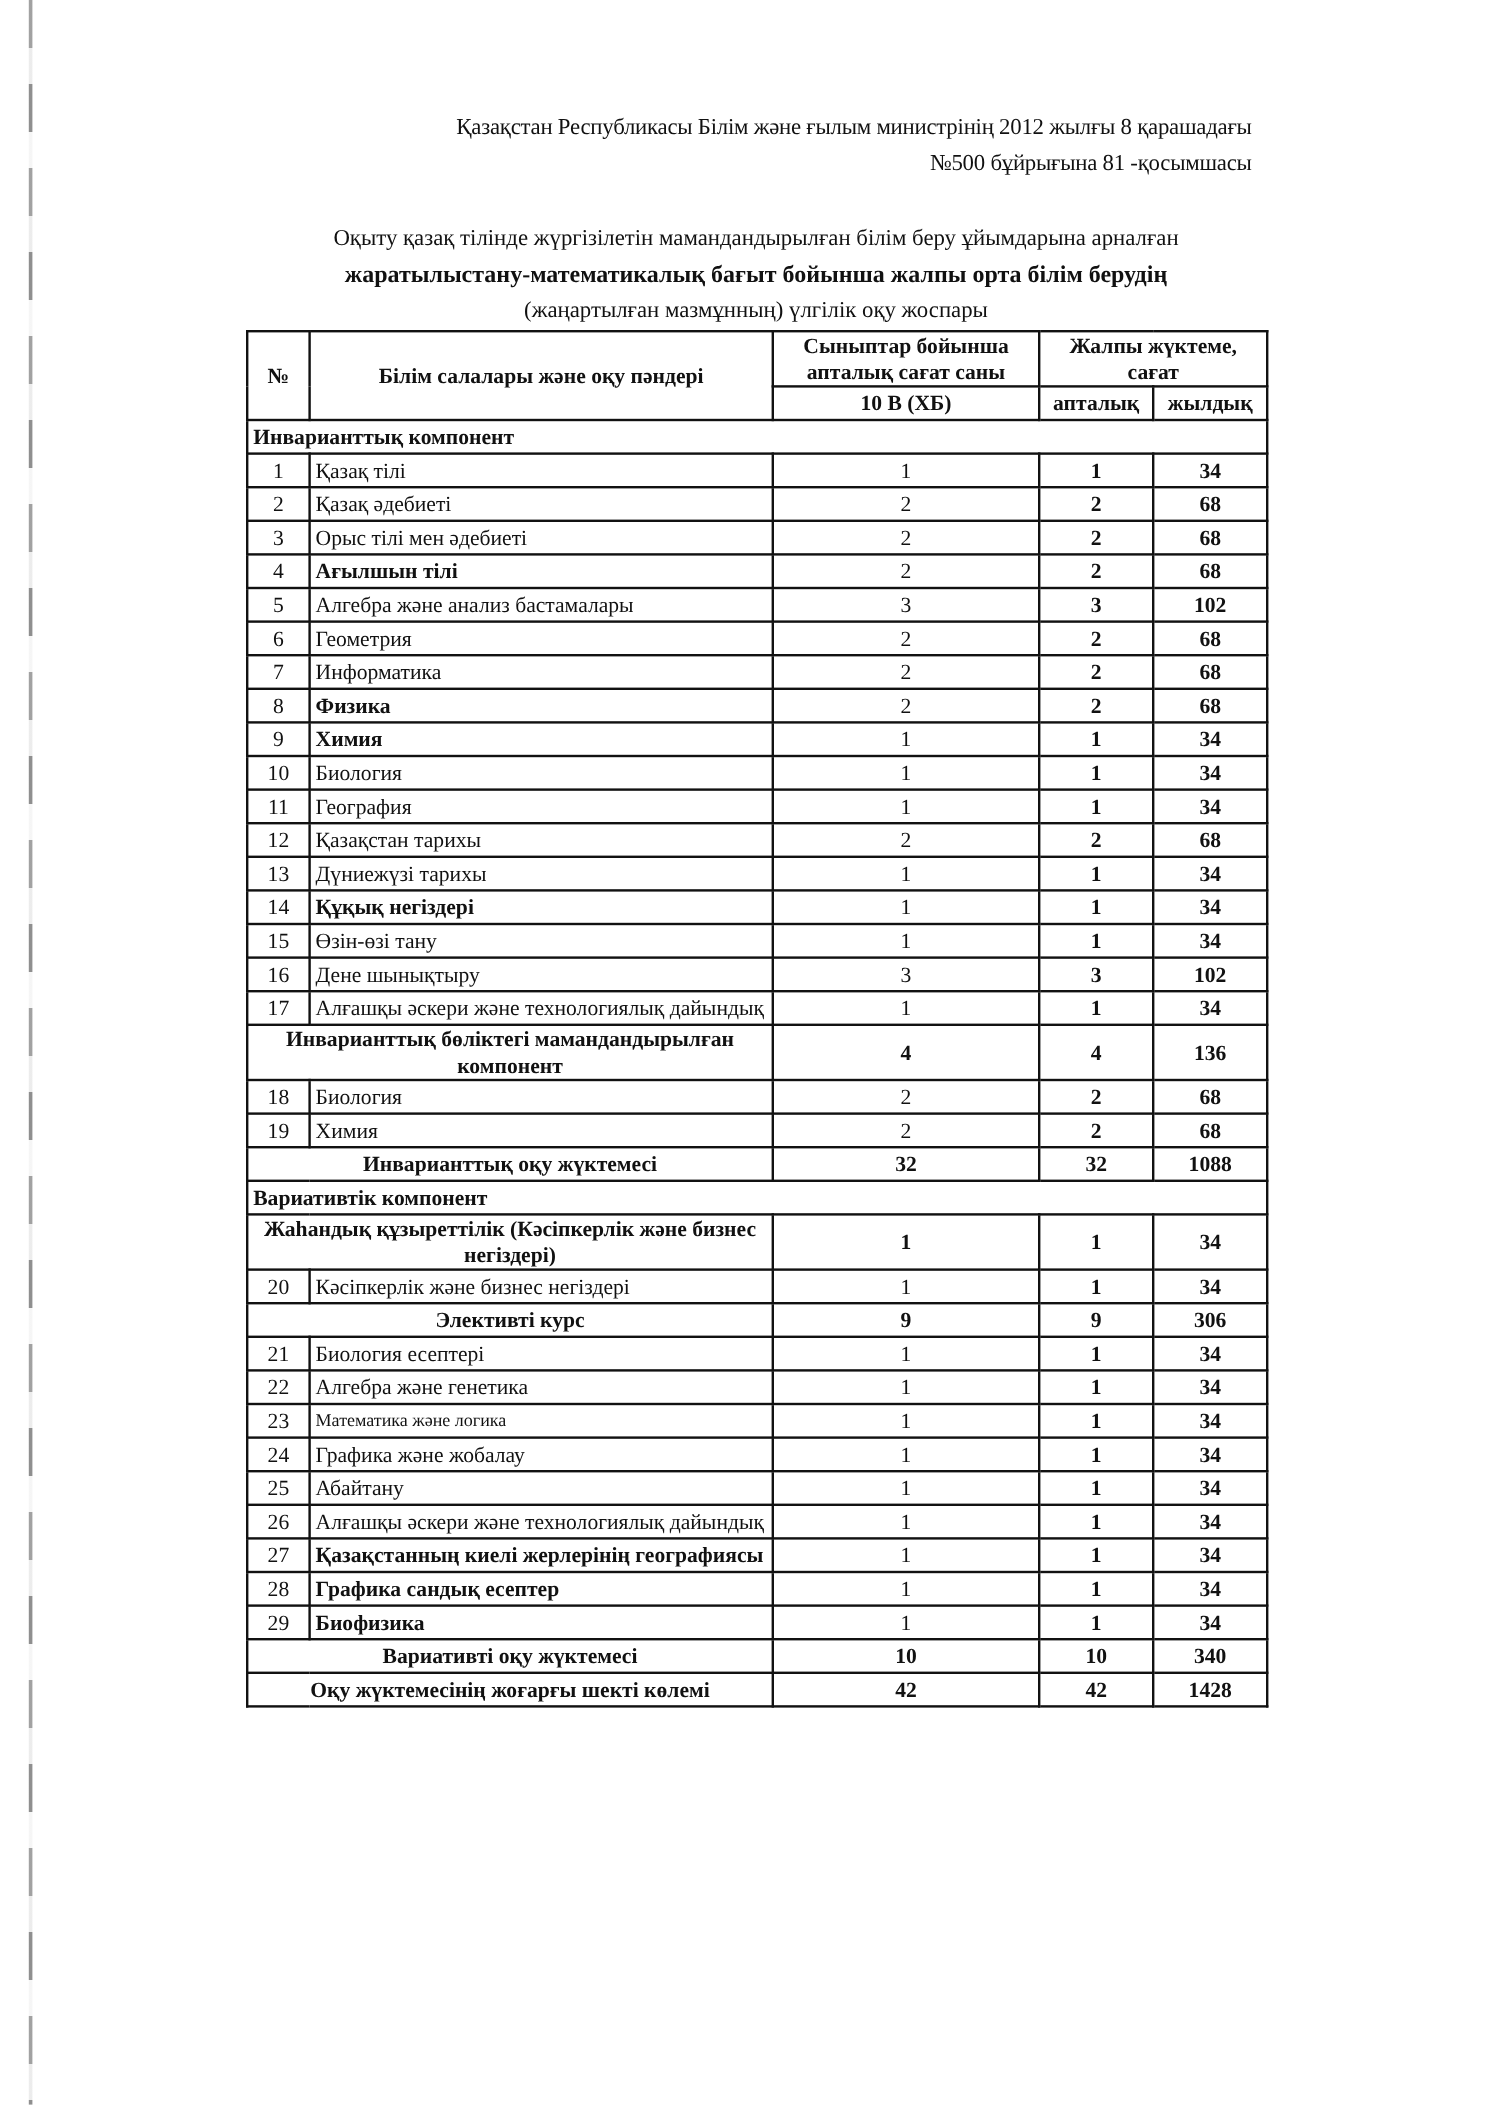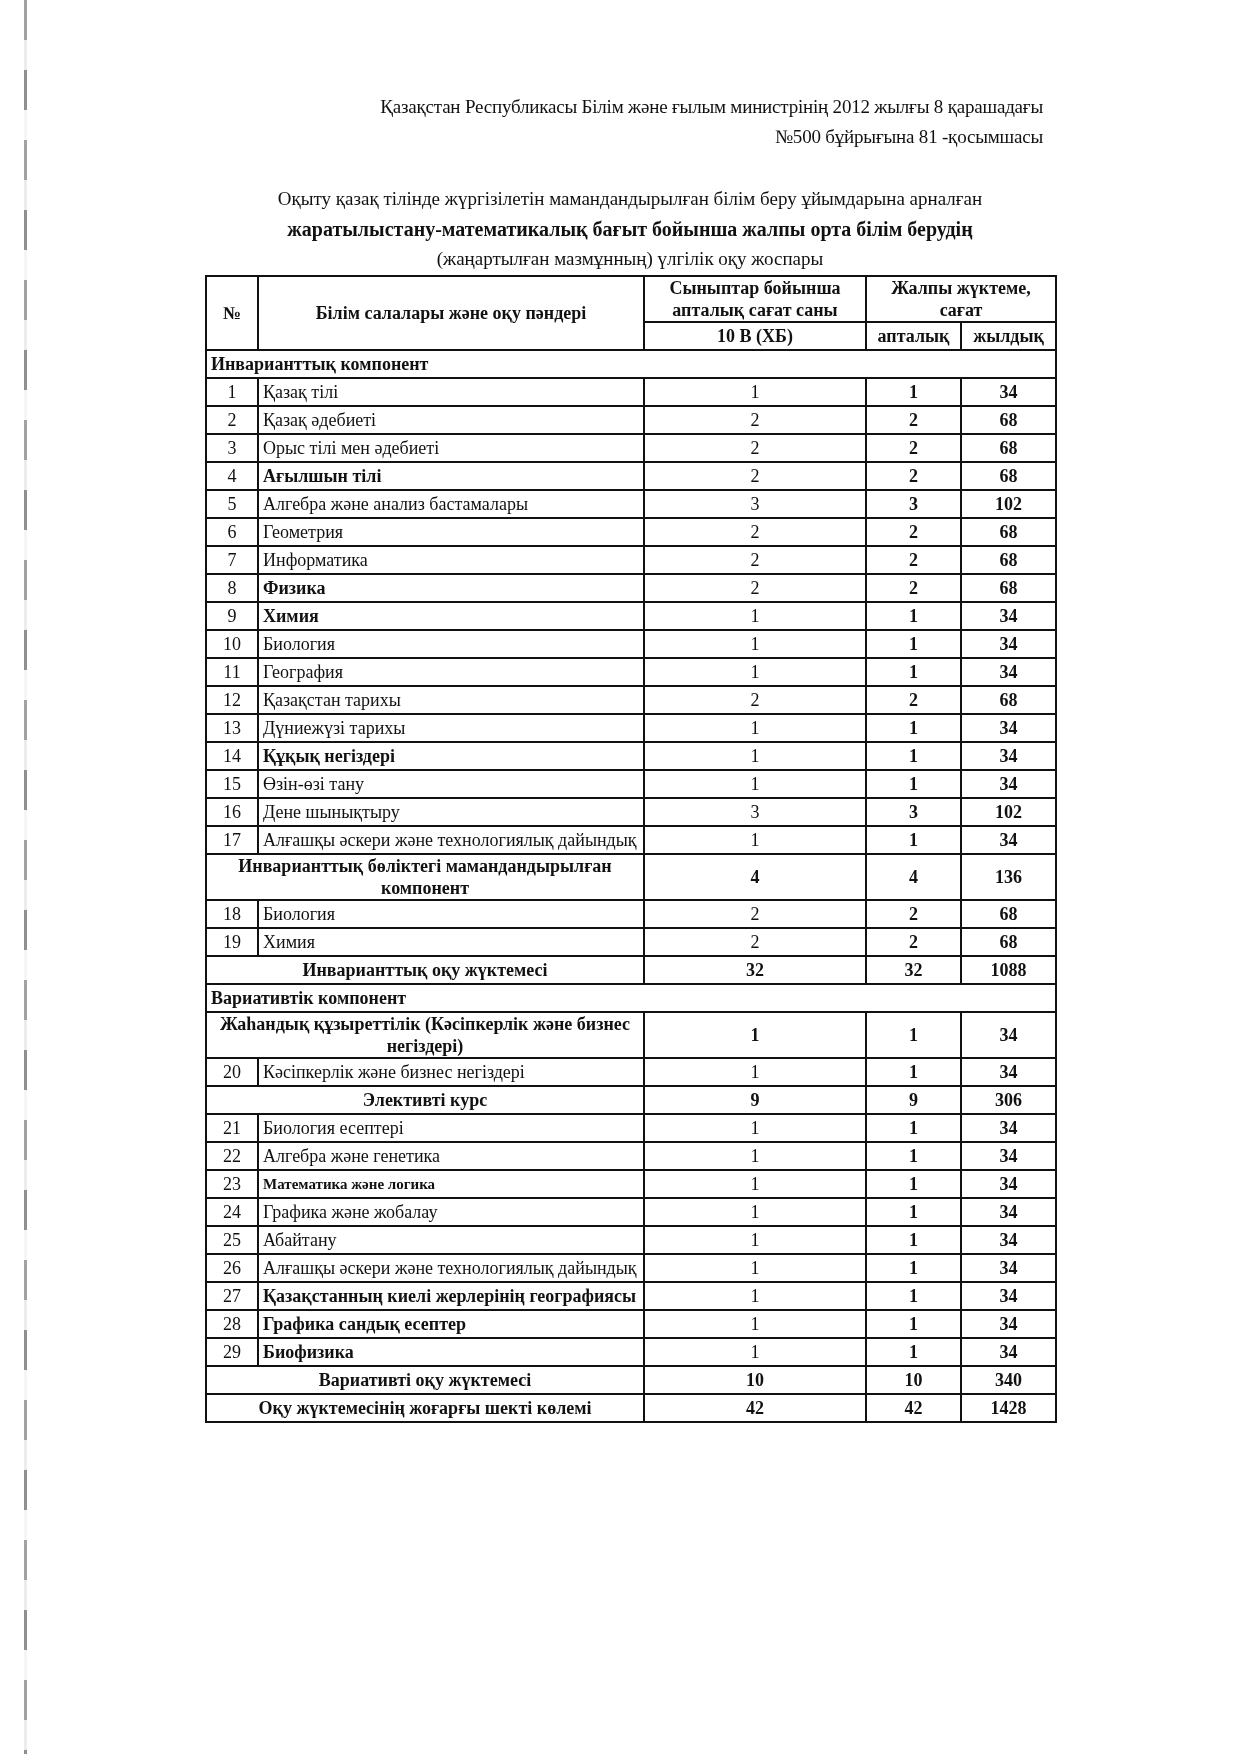--- a/index.html
+++ b/index.html
@@ -61,21 +61,21 @@
   .c-subj { width: 378px; text-align: left; }
   .c-cls { width: 214px; text-align: center; }
   .c-wk { width: 87px; text-align: center; font-weight: bold; }
   .c-yr { width: 87px; text-align: center; font-weight: bold; }
   .section td { font-weight: bold; text-align: left; height: 20px; }
   .section-left td { font-weight: bold; text-align: left; height: 22px; }
   .total td { font-weight: bold; }
   .total .lbl { text-align: center; }
   .tall td { height: 48px; }
   .bold-subj { font-weight: bold; font-family: Liberation Serif, serif; }
-  .compact { font-size: 15px; font-weight: bold; }
+  .compact { font-size: 15px; font-weight: normal; }
   .hdr1 th { height: 46px; }
   .hdr2 th { height: 58px; margin-left: 47px; }
 </style>
 </head>
 <body>
 
 <div class="scan-edge"></div>
 
 <div class="annex">
   <div>Қазақстан Республикасы Білім және ғылым министрінің 2012 жылғы 8 қарашадағы</div>

